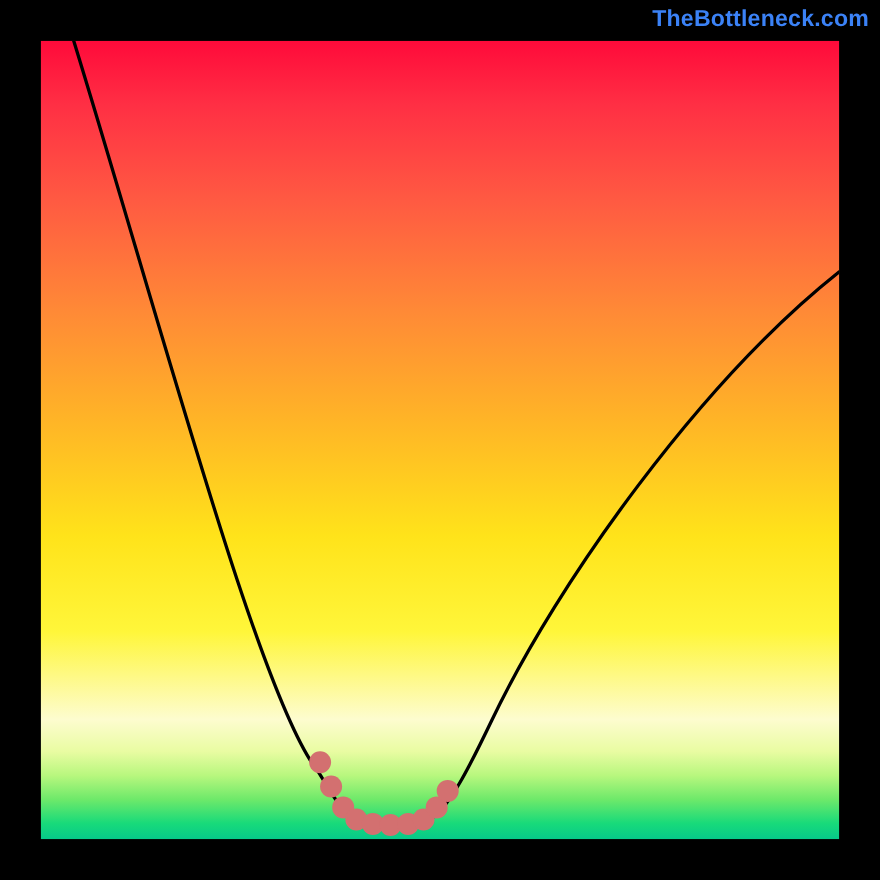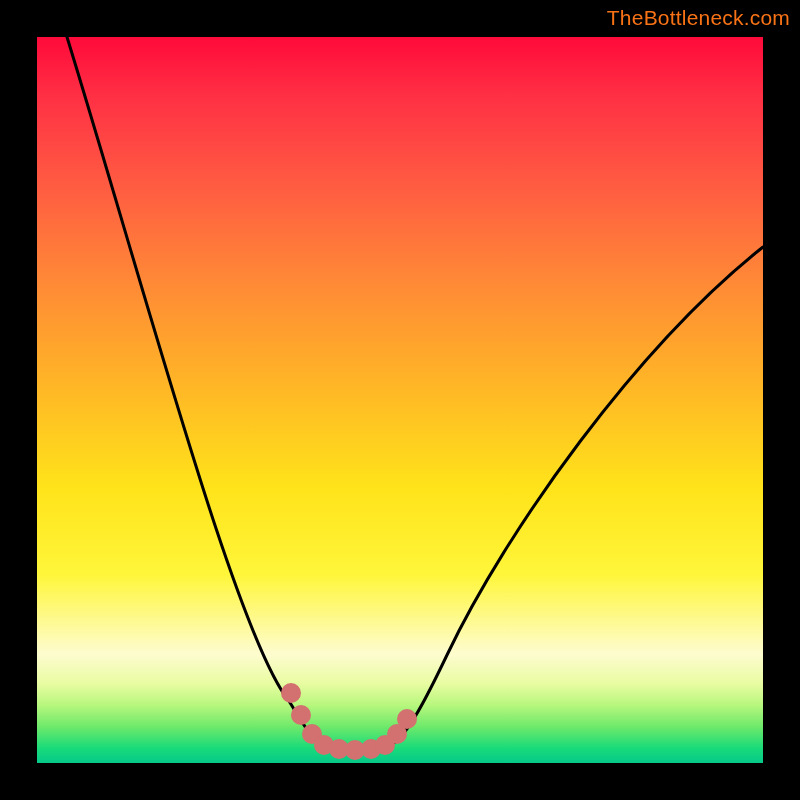--- a/index.html
+++ b/index.html
@@ -41,23 +41,23 @@
       #b8f77e 92%,
       #6ee96a 95%,
       #18da7a 98%,
       #06c98a 100%
     );
   }
   .watermark {
     position: absolute;
     top: 6px;
     right: 10px;
-    color: #f97316;
+    color: #3b82f6;
     font-size: 21px;
-    font-weight: 400;
+    font-weight: 700;
     letter-spacing: 0.2px;
     user-select: none;
   }
   svg.curves {
     position: absolute;
     inset: 0;
   }
 </style>
 </head>
 <body>

